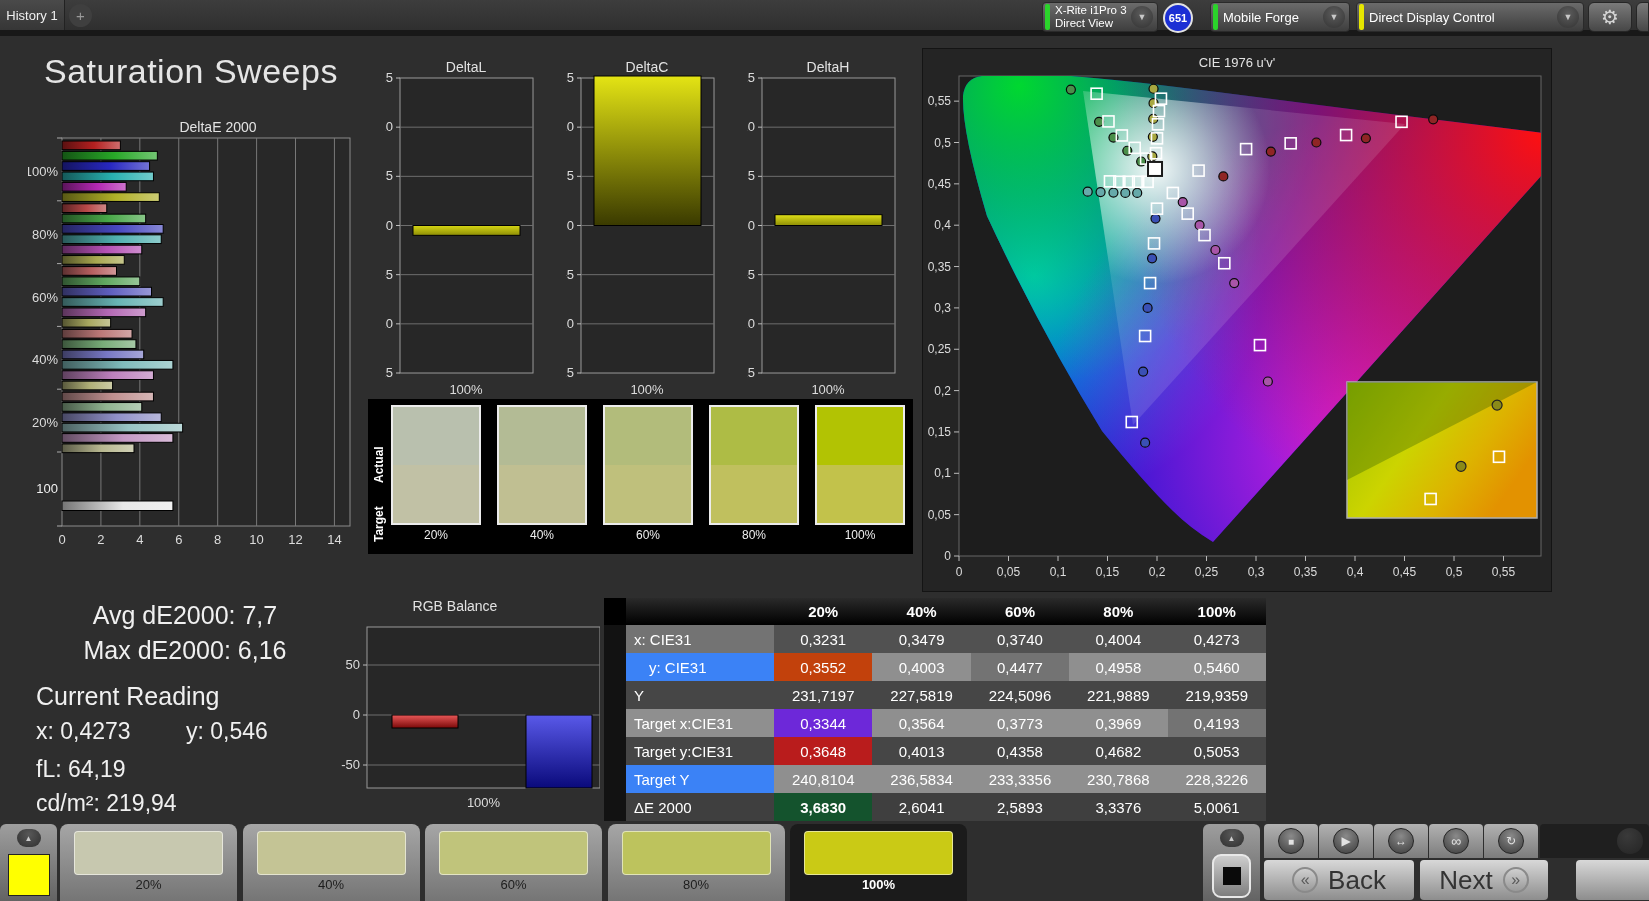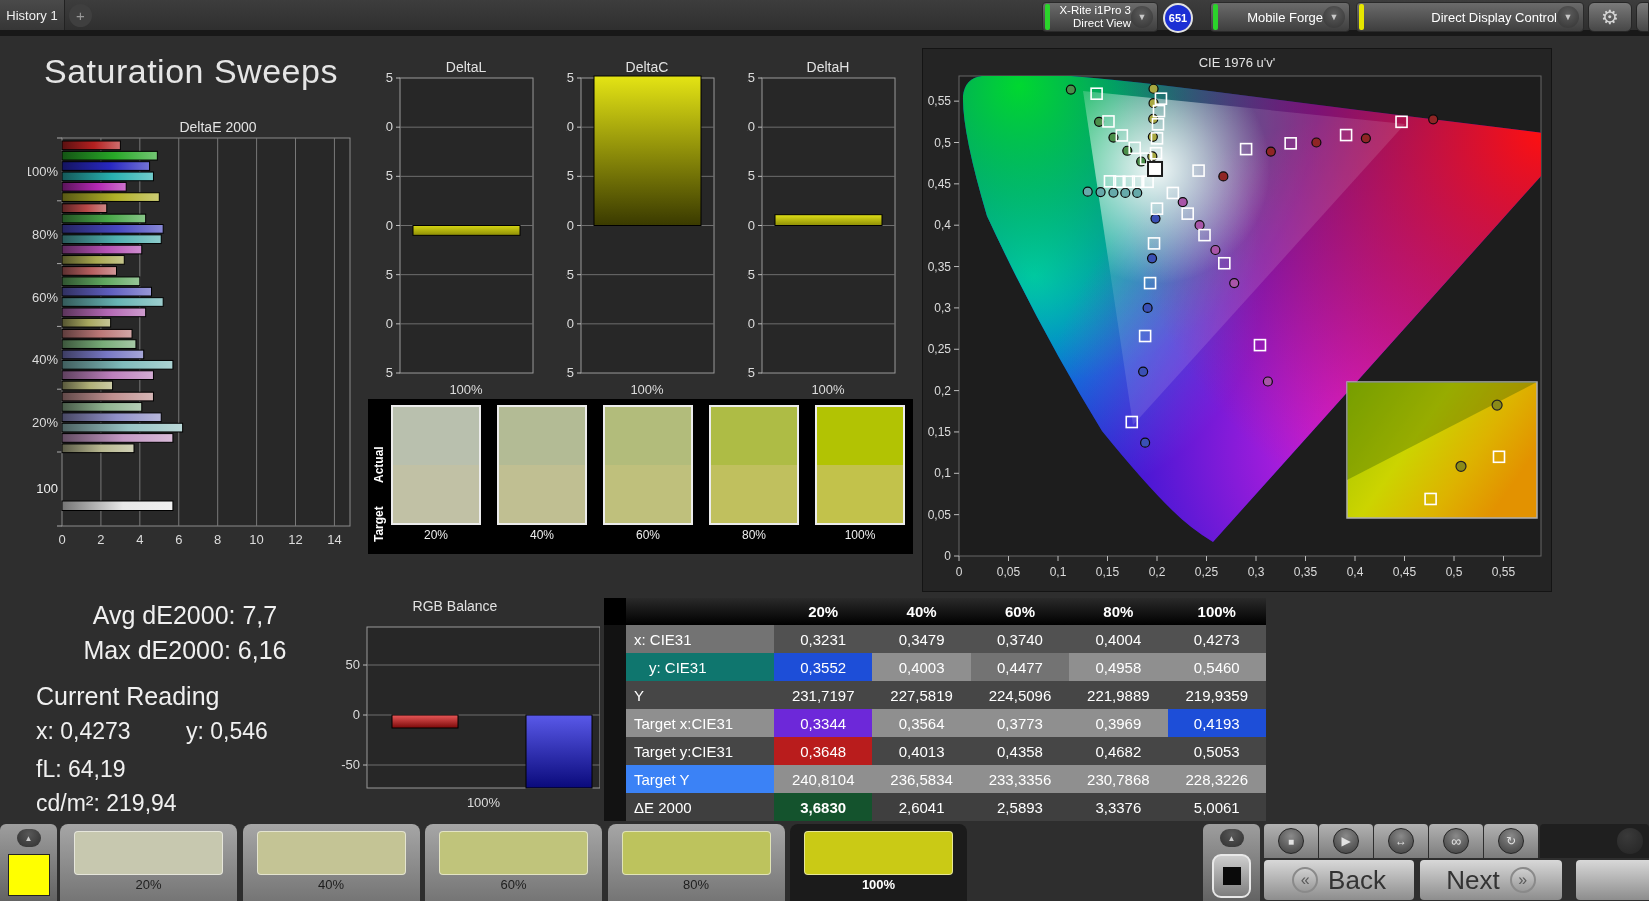--- a/index.html
+++ b/index.html
@@ -9,21 +9,21 @@
   .abs{position:absolute;}
   
   .topbar{position:absolute;left:0;top:0;width:1649px;height:36px;
           background:linear-gradient(#3d3d3d,#2c2c2c);}
   .topbar .understrip{position:absolute;left:0;top:30px;width:100%;height:6px;background:#181818;}
   .tab{position:absolute;left:0;top:0;width:64px;height:30px;background:linear-gradient(#4a4a4a,#363636);
        border-right:1px solid #222;color:#f0f0f0;font-size:13px;display:flex;align-items:center;justify-content:center;}
   .addtab{position:absolute;left:69px;top:4px;width:23px;height:23px;border-radius:50%;background:#3f3f3f;
           color:#999;font-size:15px;display:flex;align-items:center;justify-content:center;}
   .dd{position:absolute;top:2px;height:30px;border-radius:4px;background:linear-gradient(#6b6b6b,#3e3e3e);
-      border:1px solid #2a2a2a;display:flex;align-items:center;box-sizing:border-box;text-align:right;}
+      border:1px solid #2a2a2a;display:flex;align-items:center;box-sizing:border-box;}
   .dd .strip{width:5px;height:26px;border-radius:2px;margin:0 5px 0 2px;}
   .dd .lines{flex:1;line-height:13px;font-size:11.5px;color:#fff;white-space:nowrap;}
   .dd .one{flex:1;font-size:13px;color:#fff;white-space:nowrap;}
   .chev{width:22px;height:22px;border-radius:50%;background:radial-gradient(circle at 50% 35%,#5c5c5c,#333);
         color:#c8c8c8;font-size:9px;display:flex;align-items:center;justify-content:center;margin-right:4px;}
   .badge{position:absolute;top:3px;width:30px;height:30px;border-radius:50%;background:#1b2fd4;
          border:2px solid #e2e2e2;box-sizing:border-box;color:#fff;font-size:11px;font-weight:bold;
          display:flex;align-items:center;justify-content:center;}
   .sqbtn{position:absolute;top:2px;height:30px;border-radius:6px;background:linear-gradient(#7a7a7a,#474747);
          border:1px solid #262626;display:flex;align-items:center;justify-content:center;box-sizing:border-box;}
@@ -680,22 +680,22 @@
         <div class="tcell handle"></div>
         <div class="tcell lab" style="background: #737373;">x: CIE31</div>
         <div class="tcell" style="background: rgb(81, 81, 81);">0,3231</div>
         <div class="tcell" style="background: rgb(81, 81, 81);">0,3479</div>
         <div class="tcell" style="background: rgb(81, 81, 81);">0,3740</div>
         <div class="tcell" style="background: rgb(81, 81, 81);">0,4004</div>
         <div class="tcell" style="background: rgb(81, 81, 81);">0,4273</div>
       </div>
       <div class="trow">
         <div class="tcell handle"></div>
-        <div class="tcell lab" style="background: #0f766e; padding-left: 23px;">y: CIE31</div>
-        <div class="tcell" style="background: #1d4ed8;">0,3552</div>
+        <div class="tcell lab" style="background: #3b82f6; padding-left: 23px;">y: CIE31</div>
+        <div class="tcell" style="background: #c2410c;">0,3552</div>
         <div class="tcell" style="background: rgb(143, 143, 143);">0,4003</div>
         <div class="tcell" style="background: #737373;">0,4477</div>
         <div class="tcell" style="background: rgb(143, 143, 143);">0,4958</div>
         <div class="tcell" style="background: rgb(143, 143, 143);">0,5460</div>
       </div>
       <div class="trow">
         <div class="tcell handle"></div>
         <div class="tcell lab" style="background: rgb(70, 70, 70);">Y</div>
         <div class="tcell" style="background: rgb(70, 70, 70);">231,7197</div>
         <div class="tcell" style="background: rgb(70, 70, 70);">227,5819</div>
@@ -703,21 +703,21 @@
         <div class="tcell" style="background: rgb(70, 70, 70);">221,9889</div>
         <div class="tcell" style="background: rgb(70, 70, 70);">219,9359</div>
       </div>
       <div class="trow">
         <div class="tcell handle"></div>
         <div class="tcell lab" style="background: rgb(143, 143, 143);">Target x:CIE31</div>
         <div class="tcell" style="background: #6d28d9;">0,3344</div>
         <div class="tcell" style="background: rgb(143, 143, 143);">0,3564</div>
         <div class="tcell" style="background: rgb(143, 143, 143);">0,3773</div>
         <div class="tcell" style="background: rgb(143, 143, 143);">0,3969</div>
-        <div class="tcell" style="background: #1d4ed8;">0,4193</div>
+        <div class="tcell" style="background: #737373;">0,4193</div>
       </div>
       <div class="trow">
         <div class="tcell handle"></div>
         <div class="tcell lab" style="background: rgb(70, 70, 70);">Target y:CIE31</div>
         <div class="tcell" style="background: #b91c1c;">0,3648</div>
         <div class="tcell" style="background: rgb(70, 70, 70);">0,4013</div>
         <div class="tcell" style="background: rgb(70, 70, 70);">0,4358</div>
         <div class="tcell" style="background: rgb(70, 70, 70);">0,4682</div>
         <div class="tcell" style="background: rgb(70, 70, 70);">0,5053</div>
       </div>
@@ -802,19 +802,19 @@
       </div>
     </div>
   <div class="darkseg" style="left:1540px;width:109px;height:34px;">
     <div class="knob" style="left:77px;top:4px;"></div>
   </div>
 
   <div class="navbtn" style="left:1264px;width:150px;">
     <span class="navchev">«</span>
     <span>Back</span>
   </div>
-  <div class="navbtn" style="left:1420px;width:142px;">
+  <div class="navbtn" style="left:1420px;width:128px;">
     <span>Next</span>
     <span class="navchev">»</span>
   </div>
   <div class="navbtn" style="left:1576px;width:73px;border-radius:4px 0 0 4px;"></div>
 
 </div>
 
 </body></html>

